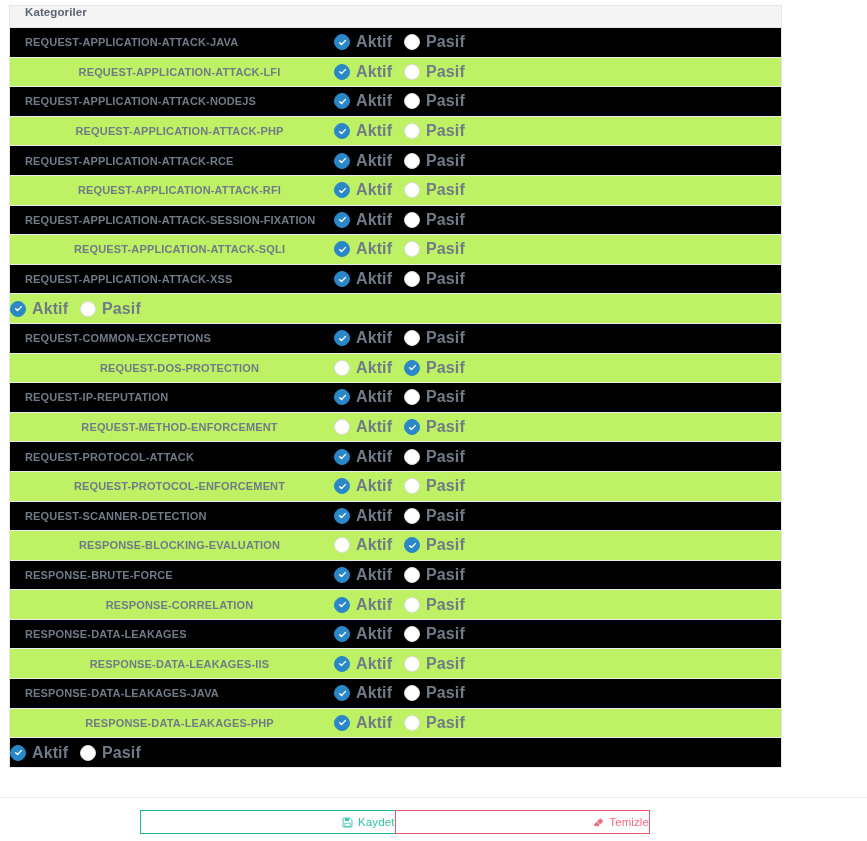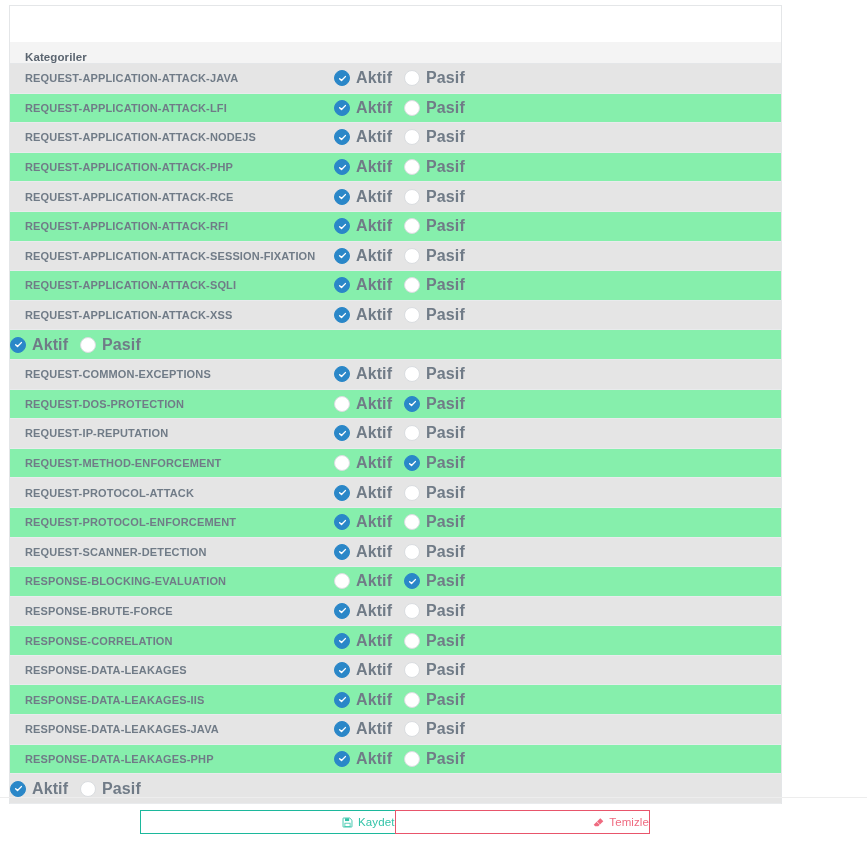--- a/index.html
+++ b/index.html
@@ -28,46 +28,46 @@
     border-bottom: none;
     box-sizing: border-box;
     background: #ffffff;
   }
 
   .panel-head {
     height: 22px;
     background: #f4f4f4;
     border-bottom: 1px solid #e4e6e8;
     display: flex;
-    align-items: flex-end;
+    align-items: flex-start;
     padding-left: 15px;
     box-sizing: border-box;
-    margin-top: 36px;
   }
   .panel-head-title {
     font-size: 11.5px;
     font-weight: bold;
     color: #5b6570;
     letter-spacing: 0.1px;
   }
 
   .rows {
     display: block;
   }
 
   .row {
     height: 29.6px;
     display: flex;
     align-items: center;
     border-bottom: 1px solid #e9ebed;
     box-sizing: border-box;
-    background: #e5e5e5;
+    background: #000000;
   }
   .row.alt {
-    background: #86efac;
+    background: #bef264;
+    text-align: center;
   }
 
   .row-label {
     width: 324px;
     padding-left: 15px;
     box-sizing: border-box;
     font-size: 11px;
     font-weight: bold;
     color: #707b87;
     letter-spacing: 0.15px;

